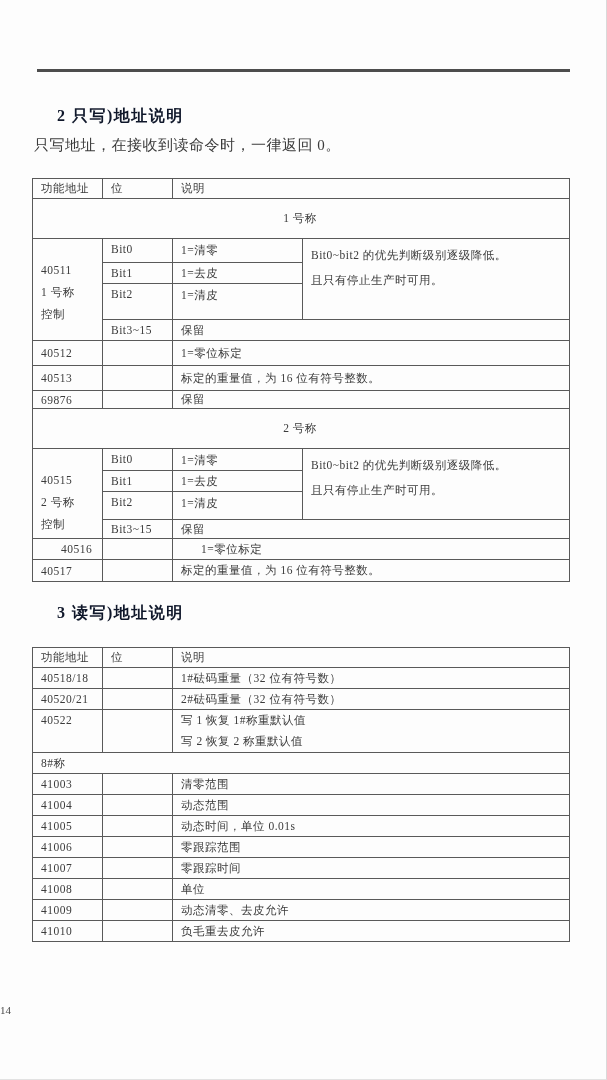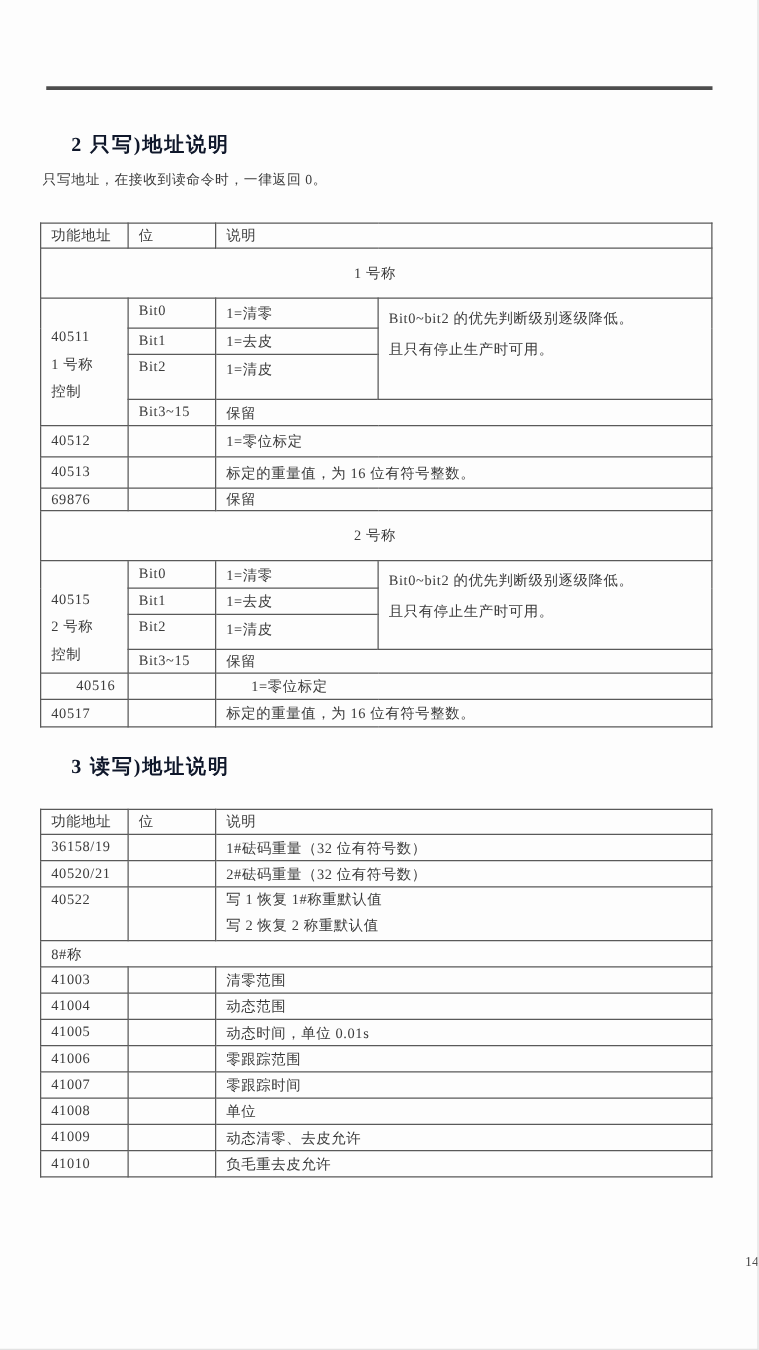--- a/index.html
+++ b/index.html
@@ -7,21 +7,21 @@
   .page {
     position:relative; width:607px; height:1080px; background:#fdfdfd;
     font-family:"Liberation Serif","DejaVu Serif",serif;
     color:#3b3b3b; overflow:hidden;
     border-right:1px solid #d9d9d9; border-bottom:1px solid #e2e2e2;
   }
   .rule { position:absolute; left:37px; top:69px; width:533px; height:3px; background:#4d4d4d; }
   .sec-heading { position:absolute; font-size:16px; font-weight:bold; letter-spacing:1.5px; color:#0f172a; }
   .h-write { left:57px; top:106px; }
   .h-read  { left:57px; top:603px; }
-  .intro { position:absolute; left:34px; top:136px; font-size:11px; letter-spacing:0.5px; }
+  .intro { position:absolute; left:34px; top:136px; font-size:15px; letter-spacing:0.5px; }
   table.t { position:absolute; border-collapse:collapse; table-layout:fixed; width:537px; left:32px; }
   .t1 { top:178px; }
   .t2 { top:647px; }
   td { border:1px solid #595959; font-size:11.5px; padding:0 2px 0 8px; vertical-align:middle;
        overflow:hidden; letter-spacing:0.5px; }
   tr.rh td { height:20px; }
   tr.rspan40 td { height:40px; }
   .center { text-align:center; padding-left:0; }
   .vtop { vertical-align:top; padding-top:4px; }
   .stack { vertical-align:top; padding-top:20px; line-height:22px; }
@@ -30,21 +30,21 @@
   
   .r-b0a td { height:24px; } .r-b1a td { height:21px; } .r-b2a td { height:36px; }
   .r-b3a td { height:21px; }
   .r-40512 td { height:25px; } .r-40513 td { height:25px; } .r-40514 td { height:18px; }
   .r-b0b td { height:22px; } .r-b1b td { height:21px; } .r-b2b td { height:28px; }
   .r-b3b td { height:19px; }
   .r-40516 td { height:21px;padding-left:28px; } .r-40517 td { height:22px; }
   
   .r21 td { height:21px; }
   .r42 td { height:42px; }
-  .page-num { position:absolute; left:0; width:607px; top:1004px; text-align:right; font-size:11px; color:#4a4a4a; }
+  .page-num { position:absolute; left:0; width:607px; top:1004px; text-align:left; font-size:11px; color:#4a4a4a; }
 </style>
 </head>
 <body>
 
 <div class="page">
 
   <div class="rule"></div>
 
   <div class="sec-heading h-write">2 只写)地址说明</div>
   <div class="intro">只写地址，在接收到读命令时，一律返回 0。</div>
@@ -154,21 +154,21 @@
         <col style="width:70px">
         <col style="width:397px">
       </colgroup>
     <tbody>
         <tr class="rh">
       <td>功能地址</td>
       <td>位</td>
       <td>说明</td>
     </tr>
     <tr class="r21">
-      <td>36158/19</td>
+      <td>40518/18</td>
       <td></td>
       <td>1#砝码重量（32 位有符号数）</td>
     </tr>
     <tr class="r21">
       <td>40520/21</td>
       <td></td>
       <td>2#砝码重量（32 位有符号数）</td>
     </tr>
     <tr class="r42">
       <td class="vtop">40522</td>

